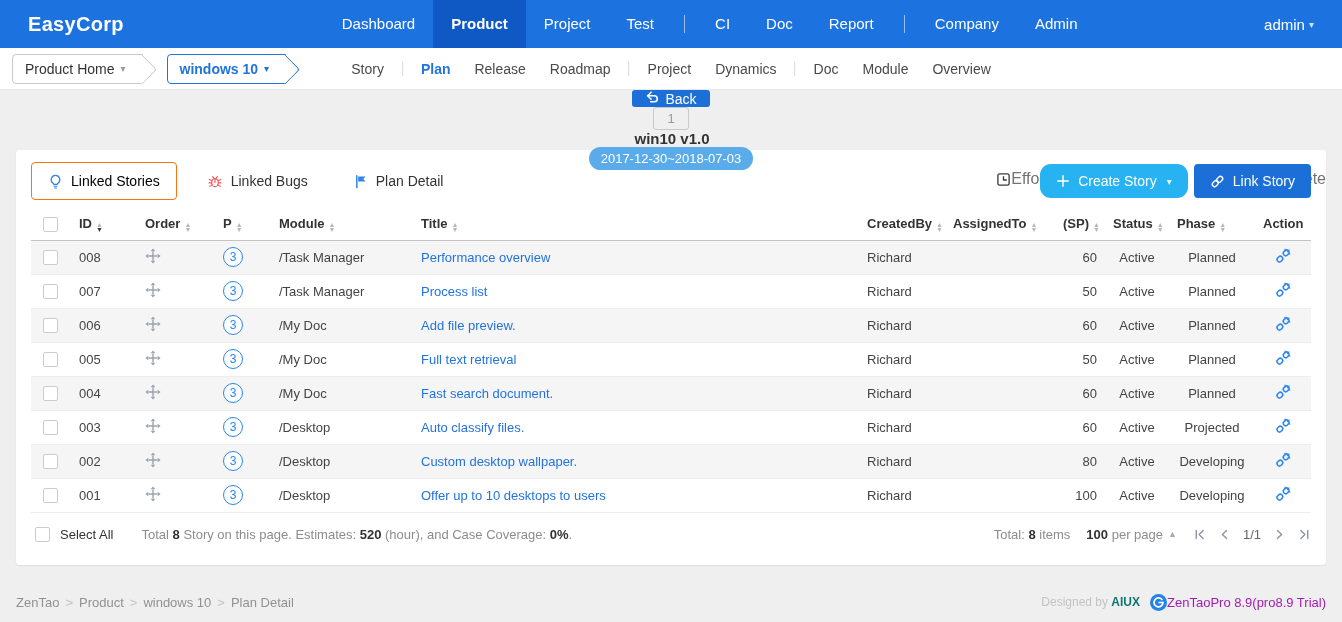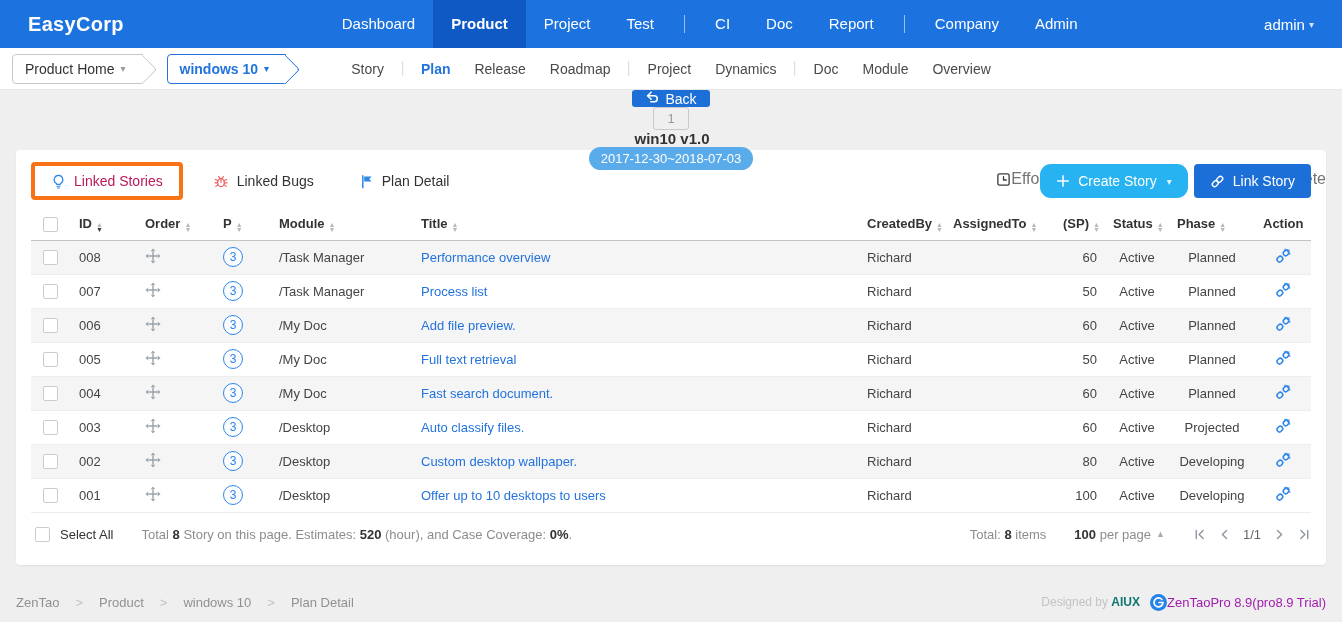--- a/index.html
+++ b/index.html
@@ -47,21 +47,21 @@
   .date-badge { background:#5aabea; color:#fff; font-size:13px; border-radius:12px; padding:4px 12px; }
   .tb-actions { margin-left:auto; display:flex; align-items:center; gap:28px; }
   .tb-action { display:flex; align-items:center; gap:0; font-size:16px; color:#737373; cursor:pointer; }
   .tb-action .icon { display:flex; color:#3b3b3b; }
 
   
   .panel { margin:0 16px; background:#fff; border-radius:4px; height:415px; overflow:hidden; box-shadow:0 1px 2px rgba(0,0,0,.07); }
   .panel-head { display:flex; align-items:center; padding:12px 15px 8px; }
   .tabs { display:flex; align-items:center; gap:14px; }
   .tab { height:38px; display:flex; align-items:center; gap:8px; padding:0 16px; font-size:14px; color:#333; cursor:pointer; }
-  .tab.active { border:4px solid #f97316; border-radius:4px; color:#be185d; }
+  .tab.active { border:1px solid #f97316; border-radius:4px; color:#000000; }
   .tab-icon { display:flex; }
   .tab-icon.blue { color:#2e86e8; } .tab-icon.red { color:#f0585a; }
   .panel-buttons { margin-left:auto; display:flex; gap:6px; }
   .btn { height:34px; border:none; border-radius:4px; color:#fff; font-size:14px; padding:0 16px;
          display:flex; align-items:center; gap:8px; cursor:pointer; font-family:inherit; }
   .btn.light { background:#27b2f2;border-radius:11px; }
   .btn.primary { background:#1d6fd8; }
   .btn-caret { font-size:10px; color:rgba(255,255,255,.85); margin-left:2px; }
 
   
@@ -84,30 +84,30 @@
               align-items:center; justify-content:center; color:#2e86e8; font-size:12px; background:#fbfdff; }
   a.link { color:#2373dd; text-decoration:none; cursor:pointer; }
   .move-icon { color:#9aa2ab; display:inline-flex; }
   .unlink-btn { color:#2e86e8; display:inline-flex; cursor:pointer; }
 
   
   .table-foot { height:43px; display:flex; align-items:center; margin:0 15px; font-size:13px; color:#333; }
   .table-foot .cb { margin:0 10px 0 4px; }
   .summary { margin-left:28px; color:#8d8d8d; }
   .summary b, .pager b { color:#333; }
-  .pager { margin-left:auto; display:flex; align-items:center; gap:28px; color:#8d8d8d; }
+  .pager { margin-left:auto; display:flex; align-items:center; gap:16px; color:#8d8d8d; }
   .per-page { display:flex; align-items:center; gap:5px; cursor:pointer; }
   .per-page .caret-up { font-size:9px; color:#aaa; }
   .pg-controls { display:flex; align-items:center; gap:12px; color:#8b95a0; }
   .pg-btn { display:flex; cursor:pointer; }
   .page-indicator { color:#666; }
 
   
   .page-footer { margin-top:18px; padding:0 16px; height:38px; display:flex; align-items:center; justify-content:space-between; font-size:13px; }
-  .f-crumbs { color:#919191; display:flex; gap:16px; align-items:center; }
+  .f-crumbs { color:#919191; display:flex; gap:6px; align-items:center; }
   .f-crumb { cursor:pointer; }
   .f-sep { color:#c2c2c2; }
   .f-right { display:flex; align-items:center; gap:10px; }
   .designed { color:#c3c3c3; font-size:12px; }
   .designed b { color:#0f766e; }
   .version { color:#a21caf; display:flex; align-items:center; }
 </style>
 </head>
 <body>
 

